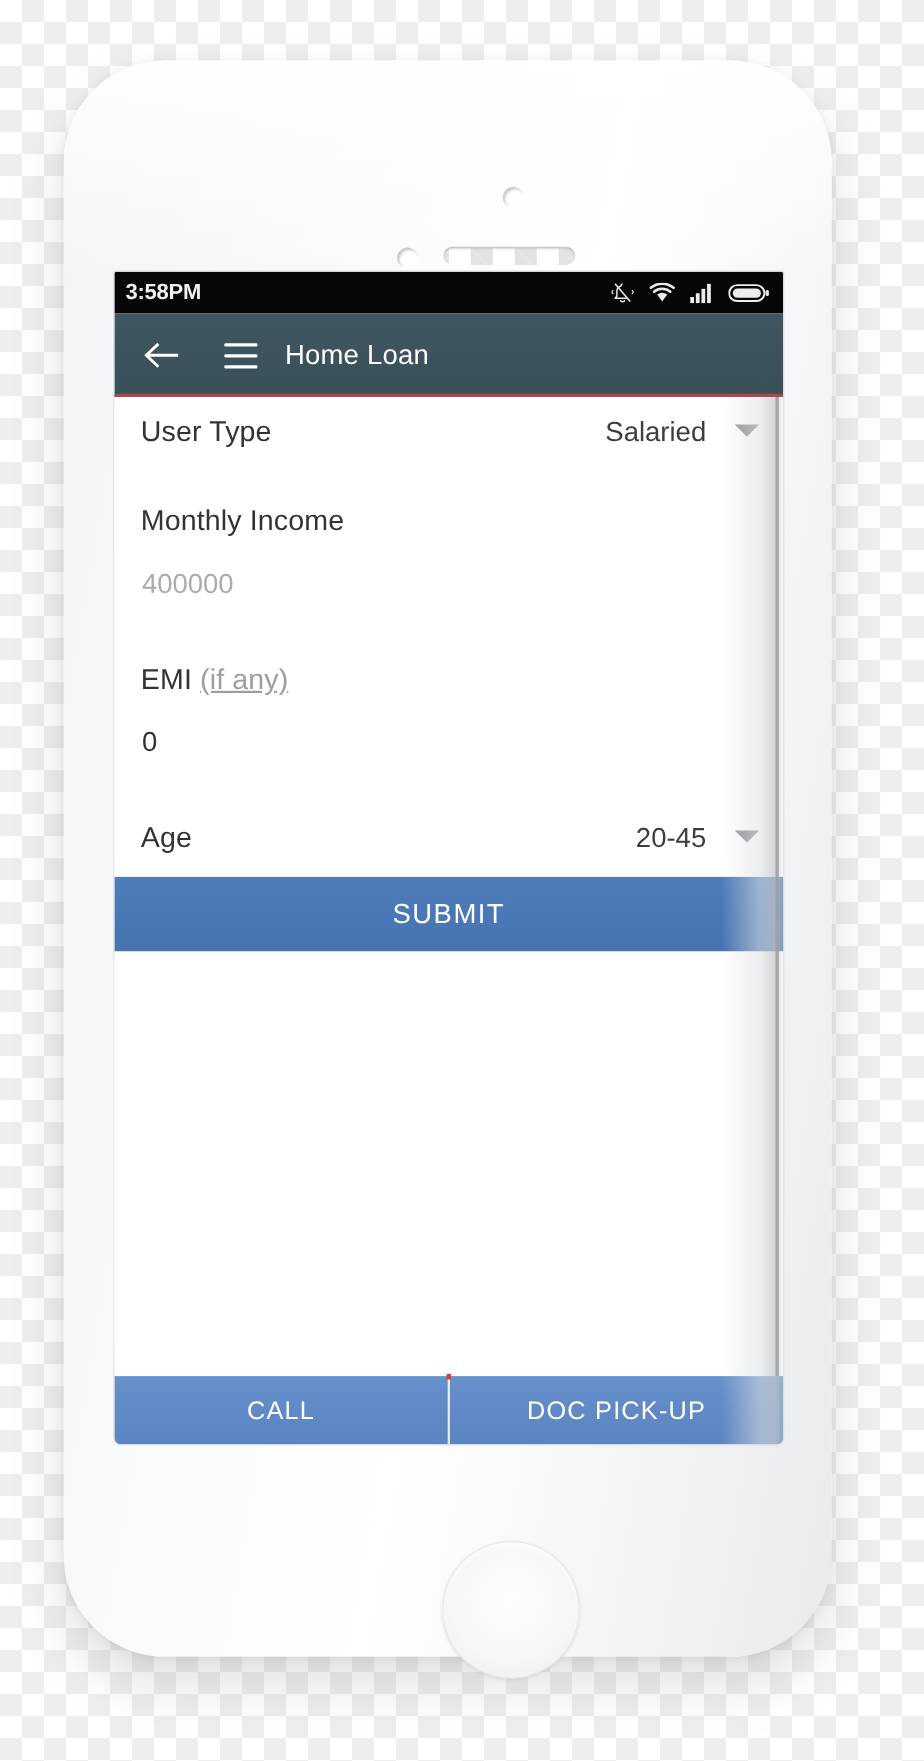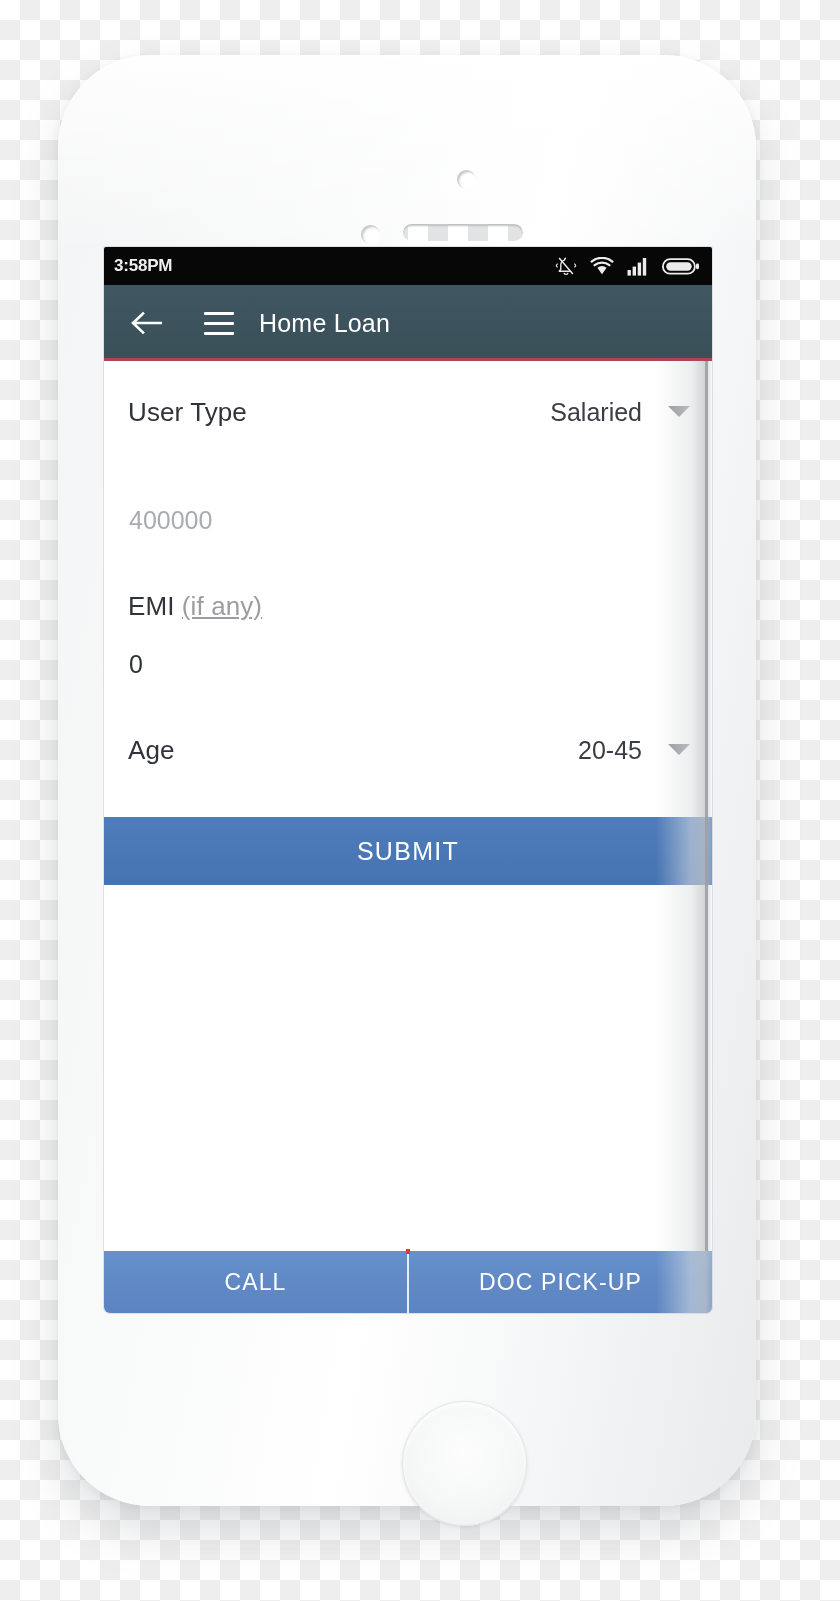--- a/index.html
+++ b/index.html
@@ -113,21 +113,21 @@
     height: 38px;
     background: #070707;
     display: flex;
     align-items: center;
     justify-content: space-between;
     padding: 0 12px 0 10px;
     box-sizing: border-box;
   }
   #status-time {
     color: #f0f0f0;
-    font-size: 17px;
+    font-size: 20px;
     font-weight: bold;
     letter-spacing: -0.2px;
   }
   #status-icons {
     display: flex;
     align-items: center;
     gap: 13px;
   }
   .sicon { display: block; }
 
@@ -169,21 +169,20 @@
     letter-spacing: 0.2px;
   }
 
   
   #form-area {
     position: relative;
     background: #ffffff;
     padding: 16px 0 0 0;
     height: 436px;
     box-sizing: border-box;
-    margin-top: 20px;
   }
   .form-row {
     display: flex;
     align-items: baseline;
     padding: 0 22px 0 24px;
   }
   .field-label {
     font-size: 26px;
     color: #30343a;
     letter-spacing: 0.1px;
@@ -344,20 +343,23 @@
 
     <div class="form-row">
       <span class="field-label">User Type</span>
       <span class="field-spacer"></span>
       <span class="field-value">Salaried</span>
       <span class="caret"></span>
     </div>
 
     <div class="gap-lg"></div>
 
+    <div class="form-row">
+      <span class="field-label">Monthly Income</span>
+    </div>
     <div class="gap-sm"></div>
     <div class="field-input placeholder">400000</div>
 
     <div class="gap-md"></div>
 
     <div class="form-row">
       <span class="field-label">
         <span>EMI</span>
         <span class="muted">(if any)</span>
       </span>

